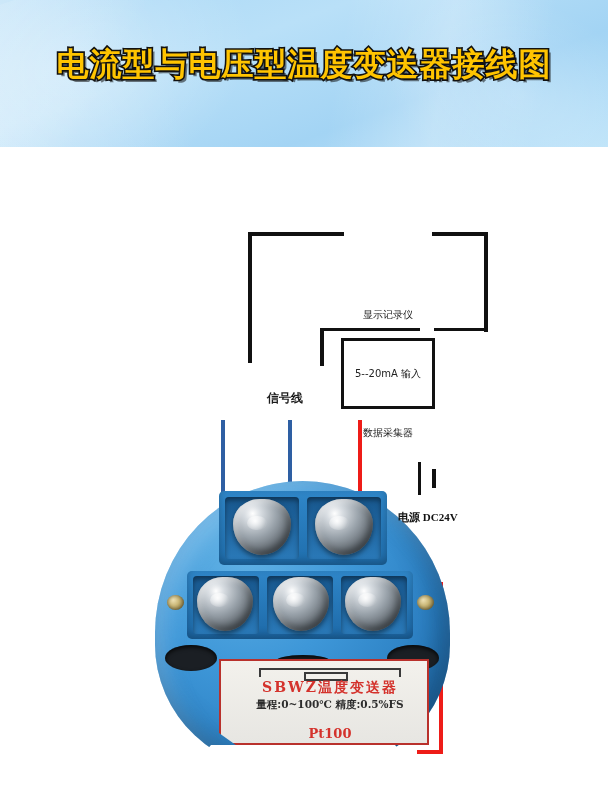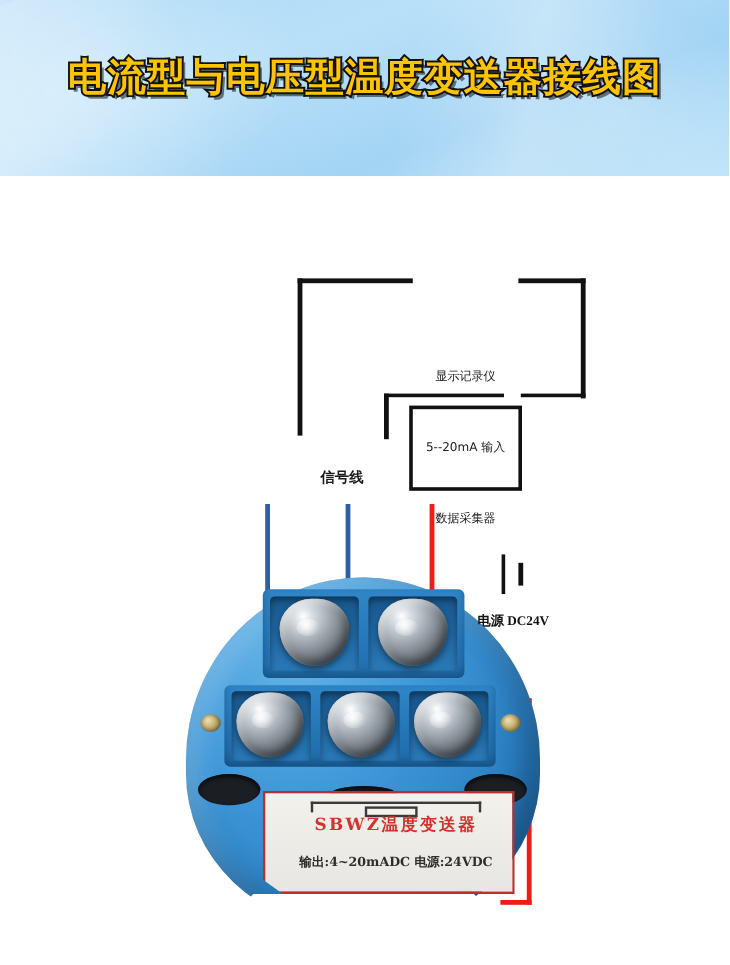--- a/index.html
+++ b/index.html
@@ -376,18 +376,19 @@
       <div class="vent" style="left:142px; top:178px; width:56px; height:14px;"></div>
       <div class="vent" style="left:254px; top:168px; width:52px; height:26px;"></div>
 
       <div id="tx-bottom-cut"></div>
 
       <div id="tx-plate">
         <div id="tx-plate-resistor">
             <span></span>
           </div>
         <div class="plate-l1">SBWZ温度变送器</div>
-        <div class="plate-l3">输出:4~20mADC 电源:24VDC</div>
+        <div class="plate-l2">量程:0~100℃  精度:0.5%FS</div>
+        <div class="plate-l4">Pt100</div>
       </div>
     </div>
 
   </div>
 </div>
 
 </body></html>

